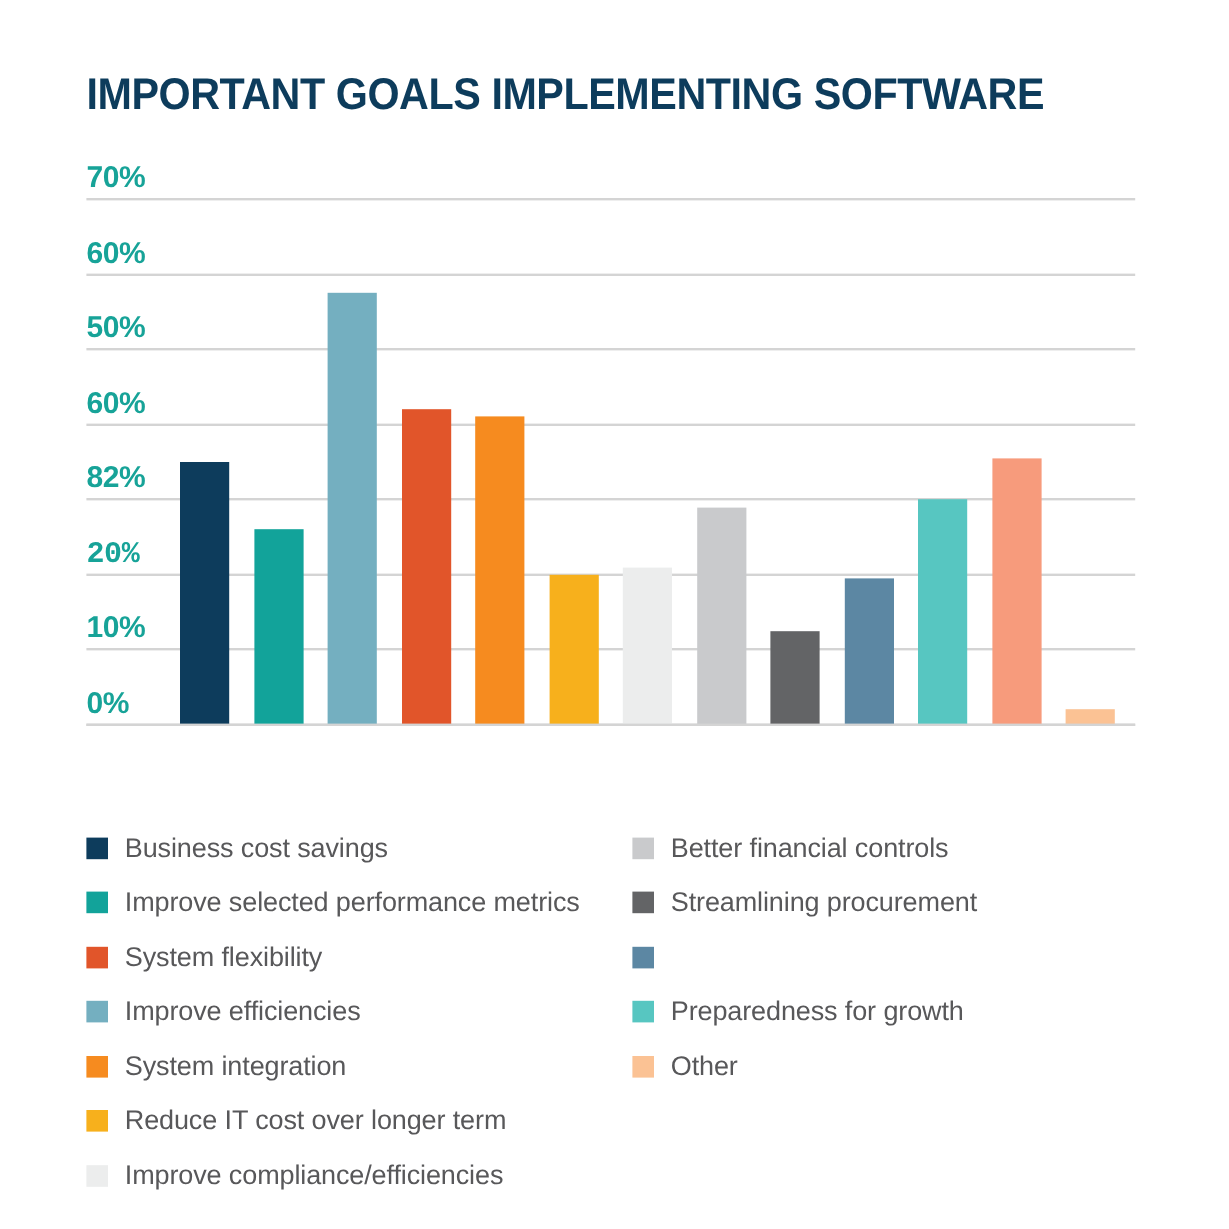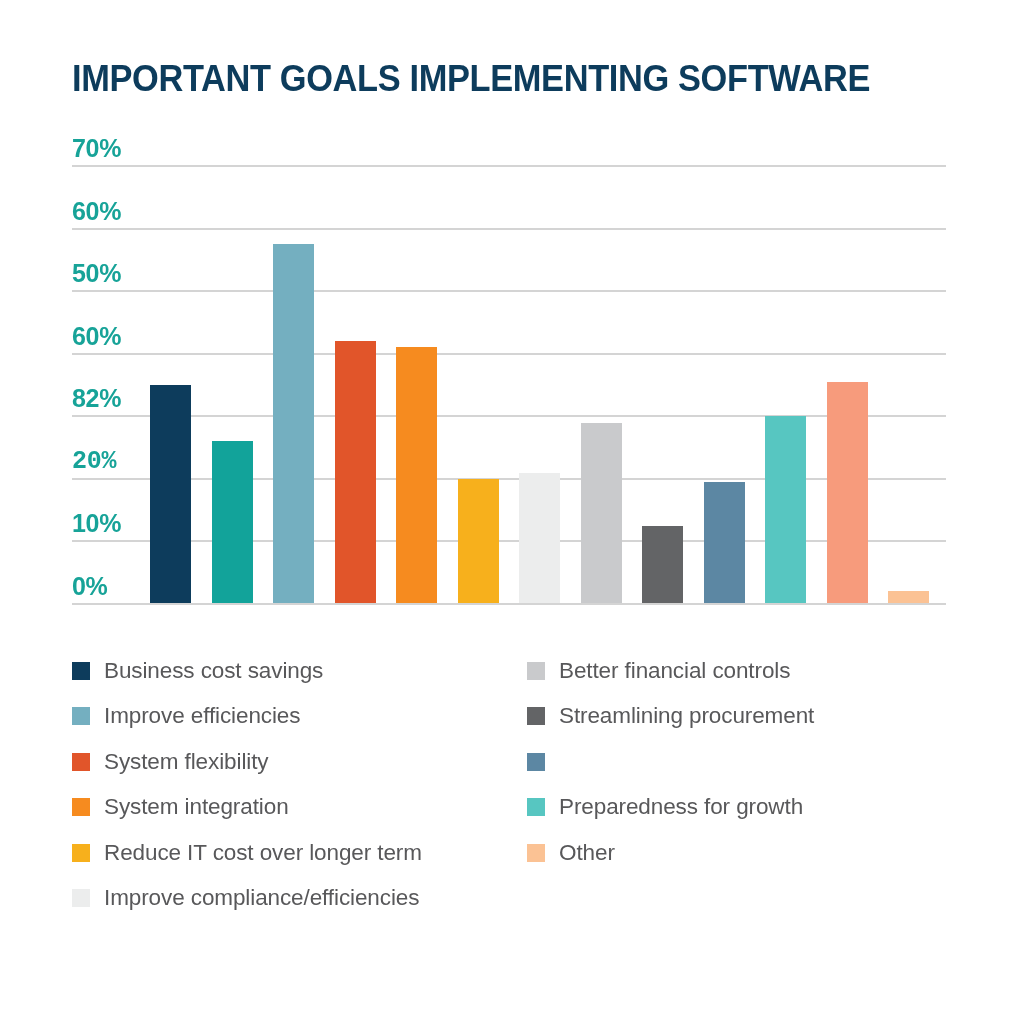--- a/index.html
+++ b/index.html
@@ -81,21 +81,21 @@
   }
   .bar {
     position: absolute;
     bottom: 420px; 
   }
 
   
   #legend {
     position: absolute;
     left: 72px;
-    top: 648px;
+    top: 684px;
     width: 910px;
     height: 330px;
   }
   .legend-col {
     position: absolute;
     top: 0;
   }
   #legend-col-left { left: 0px; width: 460px; }
   #legend-col-right { left: 455px; width: 460px; }
 
@@ -162,28 +162,32 @@
       </div>
   </div>
 
   <div id="legend">
     <div class="legend-col" id="legend-col-left">
         <div class="legend-item">
           <span class="legend-swatch" style="background: rgb(13, 60, 92);"></span>
           <span class="legend-label" style="color: rgb(88, 88, 90);">Business cost savings</span>
         </div>
         <div class="legend-item">
+          <span class="legend-swatch" style="background: rgb(18, 163, 154);"></span>
+          <span class="legend-label" style="color: rgb(88, 88, 90);">Improve selected performance metrics</span>
+        </div>
+        <div class="legend-item">
+          <span class="legend-swatch" style="background: rgb(225, 85, 42);"></span>
+          <span class="legend-label" style="color: rgb(88, 88, 90);">System flexibility</span>
+        </div>
+        <div class="legend-item">
           <span class="legend-swatch" style="background: rgb(116, 175, 192);"></span>
           <span class="legend-label" style="color: rgb(88, 88, 90);">Improve efficiencies</span>
         </div>
         <div class="legend-item">
-          <span class="legend-swatch" style="background: rgb(225, 85, 42);"></span>
-          <span class="legend-label" style="color: rgb(88, 88, 90);">System flexibility</span>
-        </div>
-        <div class="legend-item">
           <span class="legend-swatch" style="background: rgb(246, 139, 31);"></span>
           <span class="legend-label" style="color: rgb(88, 88, 90);">System integration</span>
         </div>
         <div class="legend-item">
           <span class="legend-swatch" style="background: rgb(247, 176, 28);"></span>
           <span class="legend-label" style="color: rgb(88, 88, 90);">Reduce IT cost over longer term</span>
         </div>
         <div class="legend-item">
           <span class="legend-swatch" style="background: rgb(236, 237, 237);"></span>
           <span class="legend-label" style="color: rgb(88, 88, 90);">Improve compliance/efficiencies</span>

